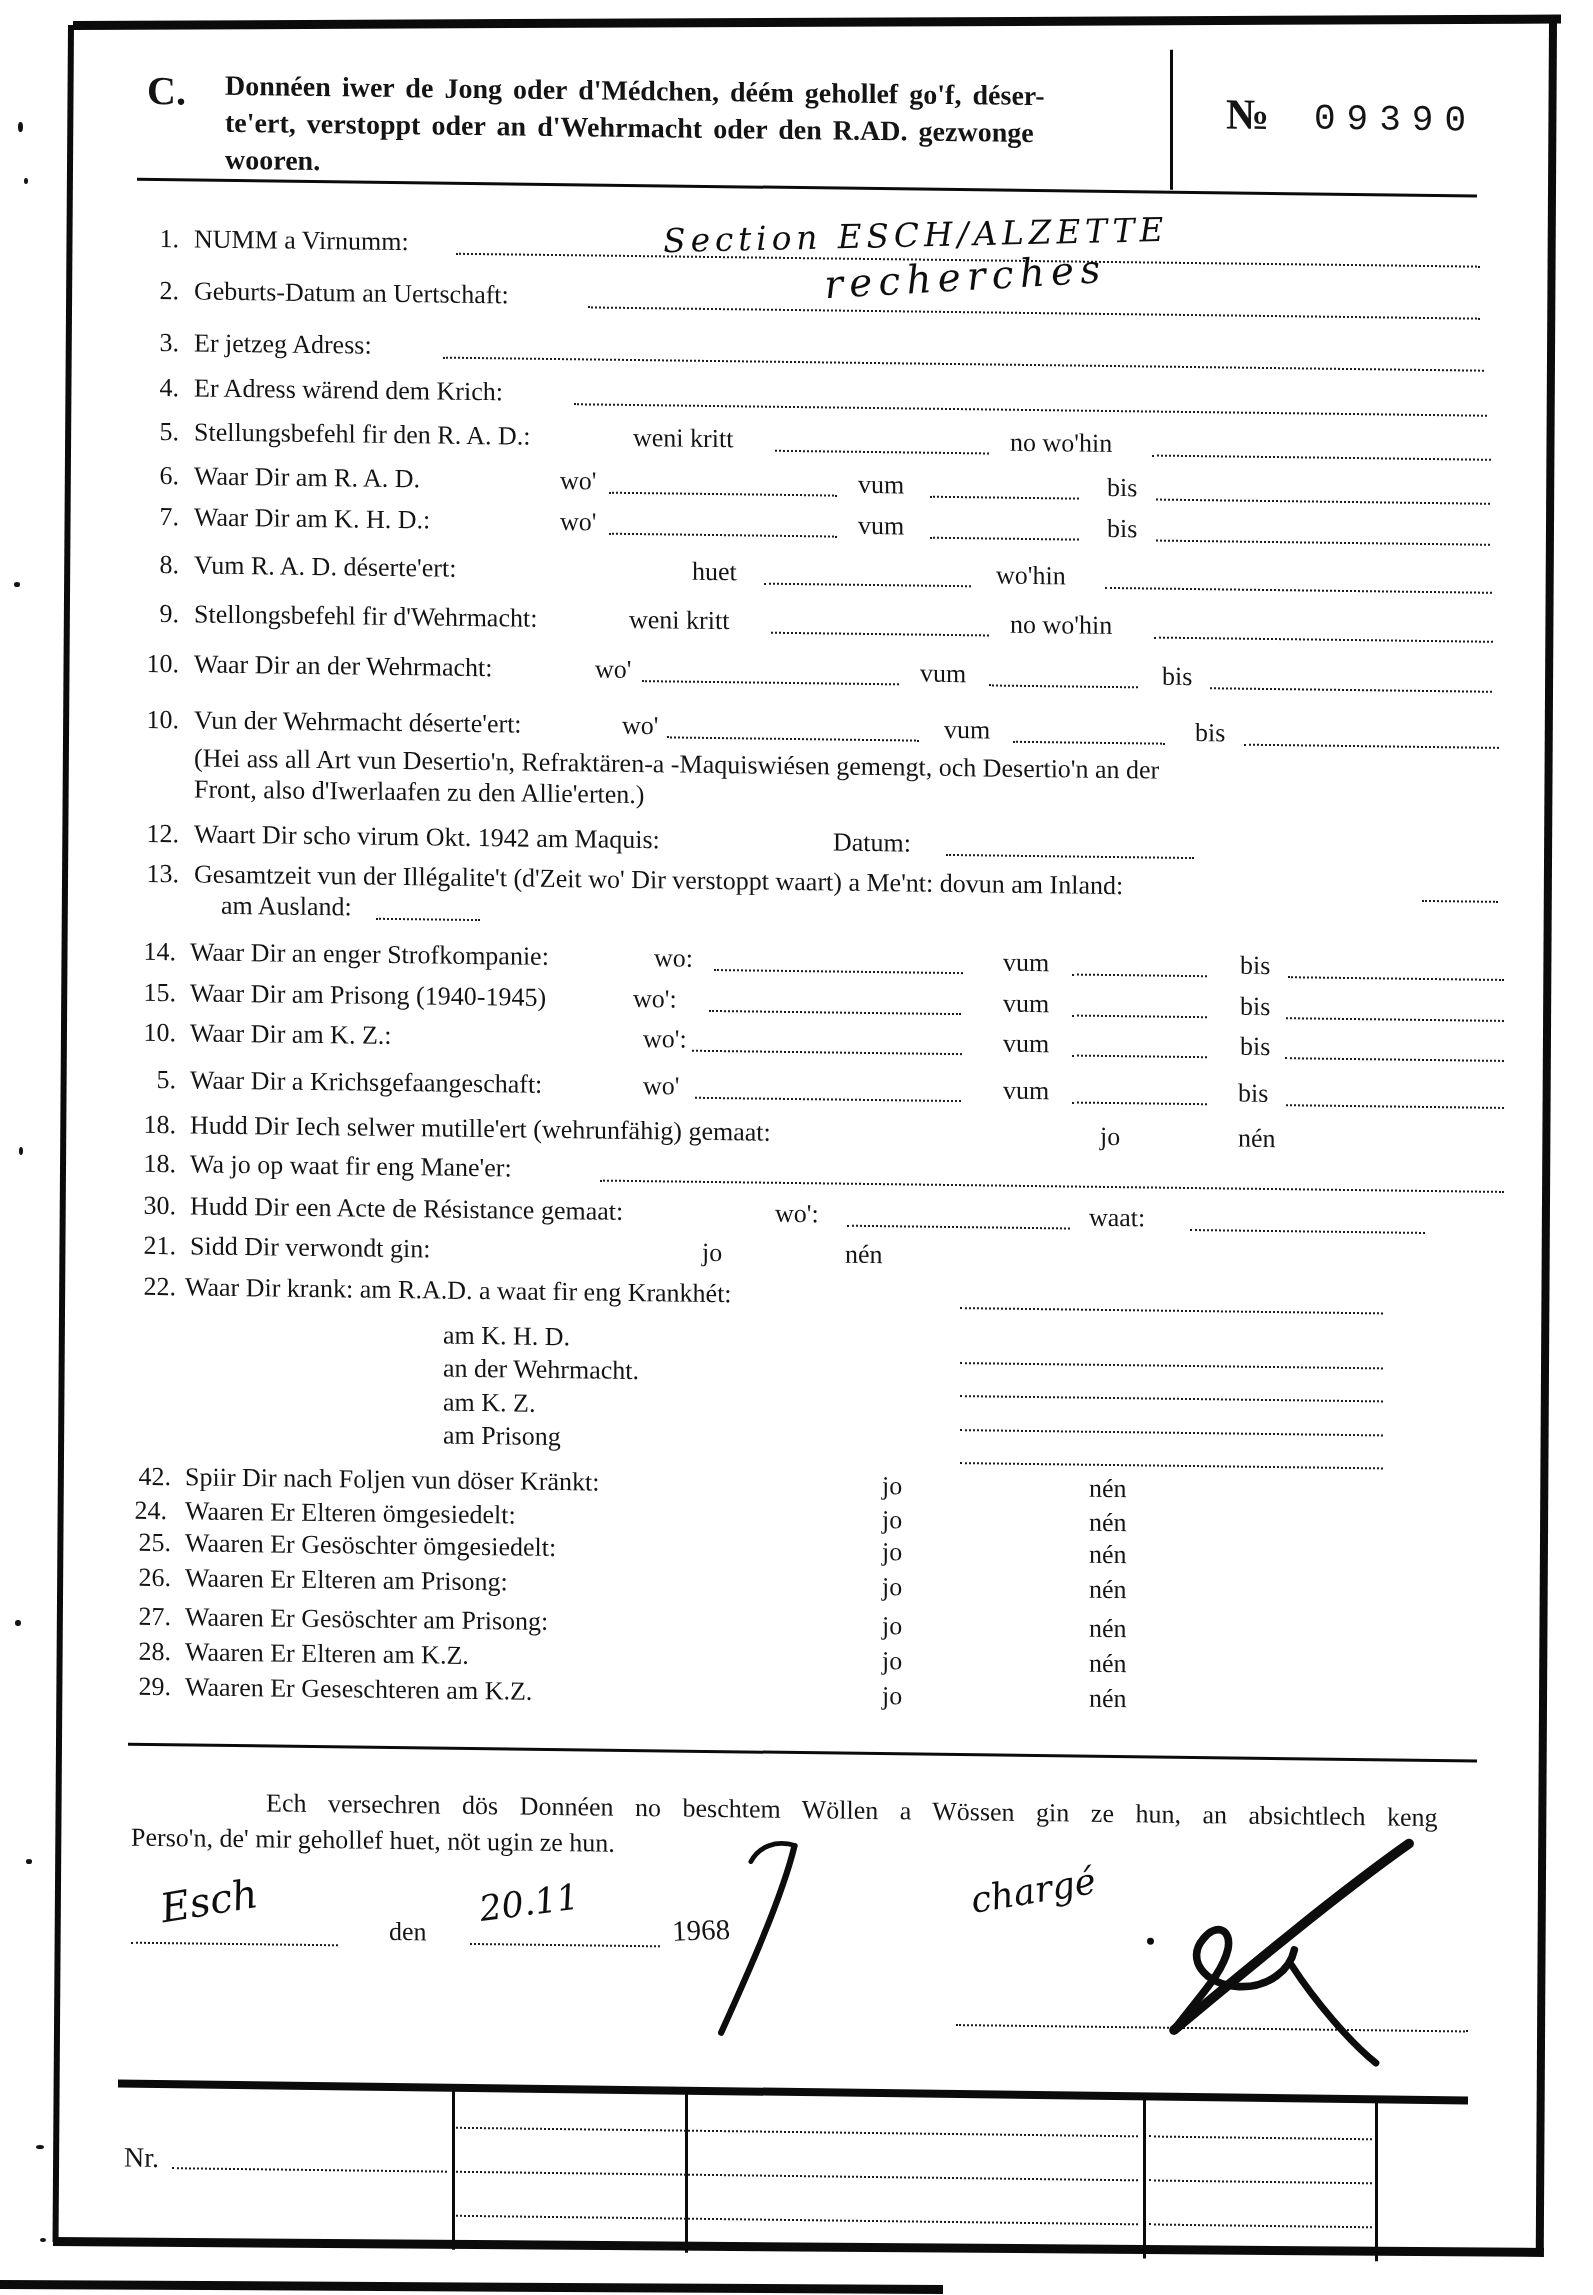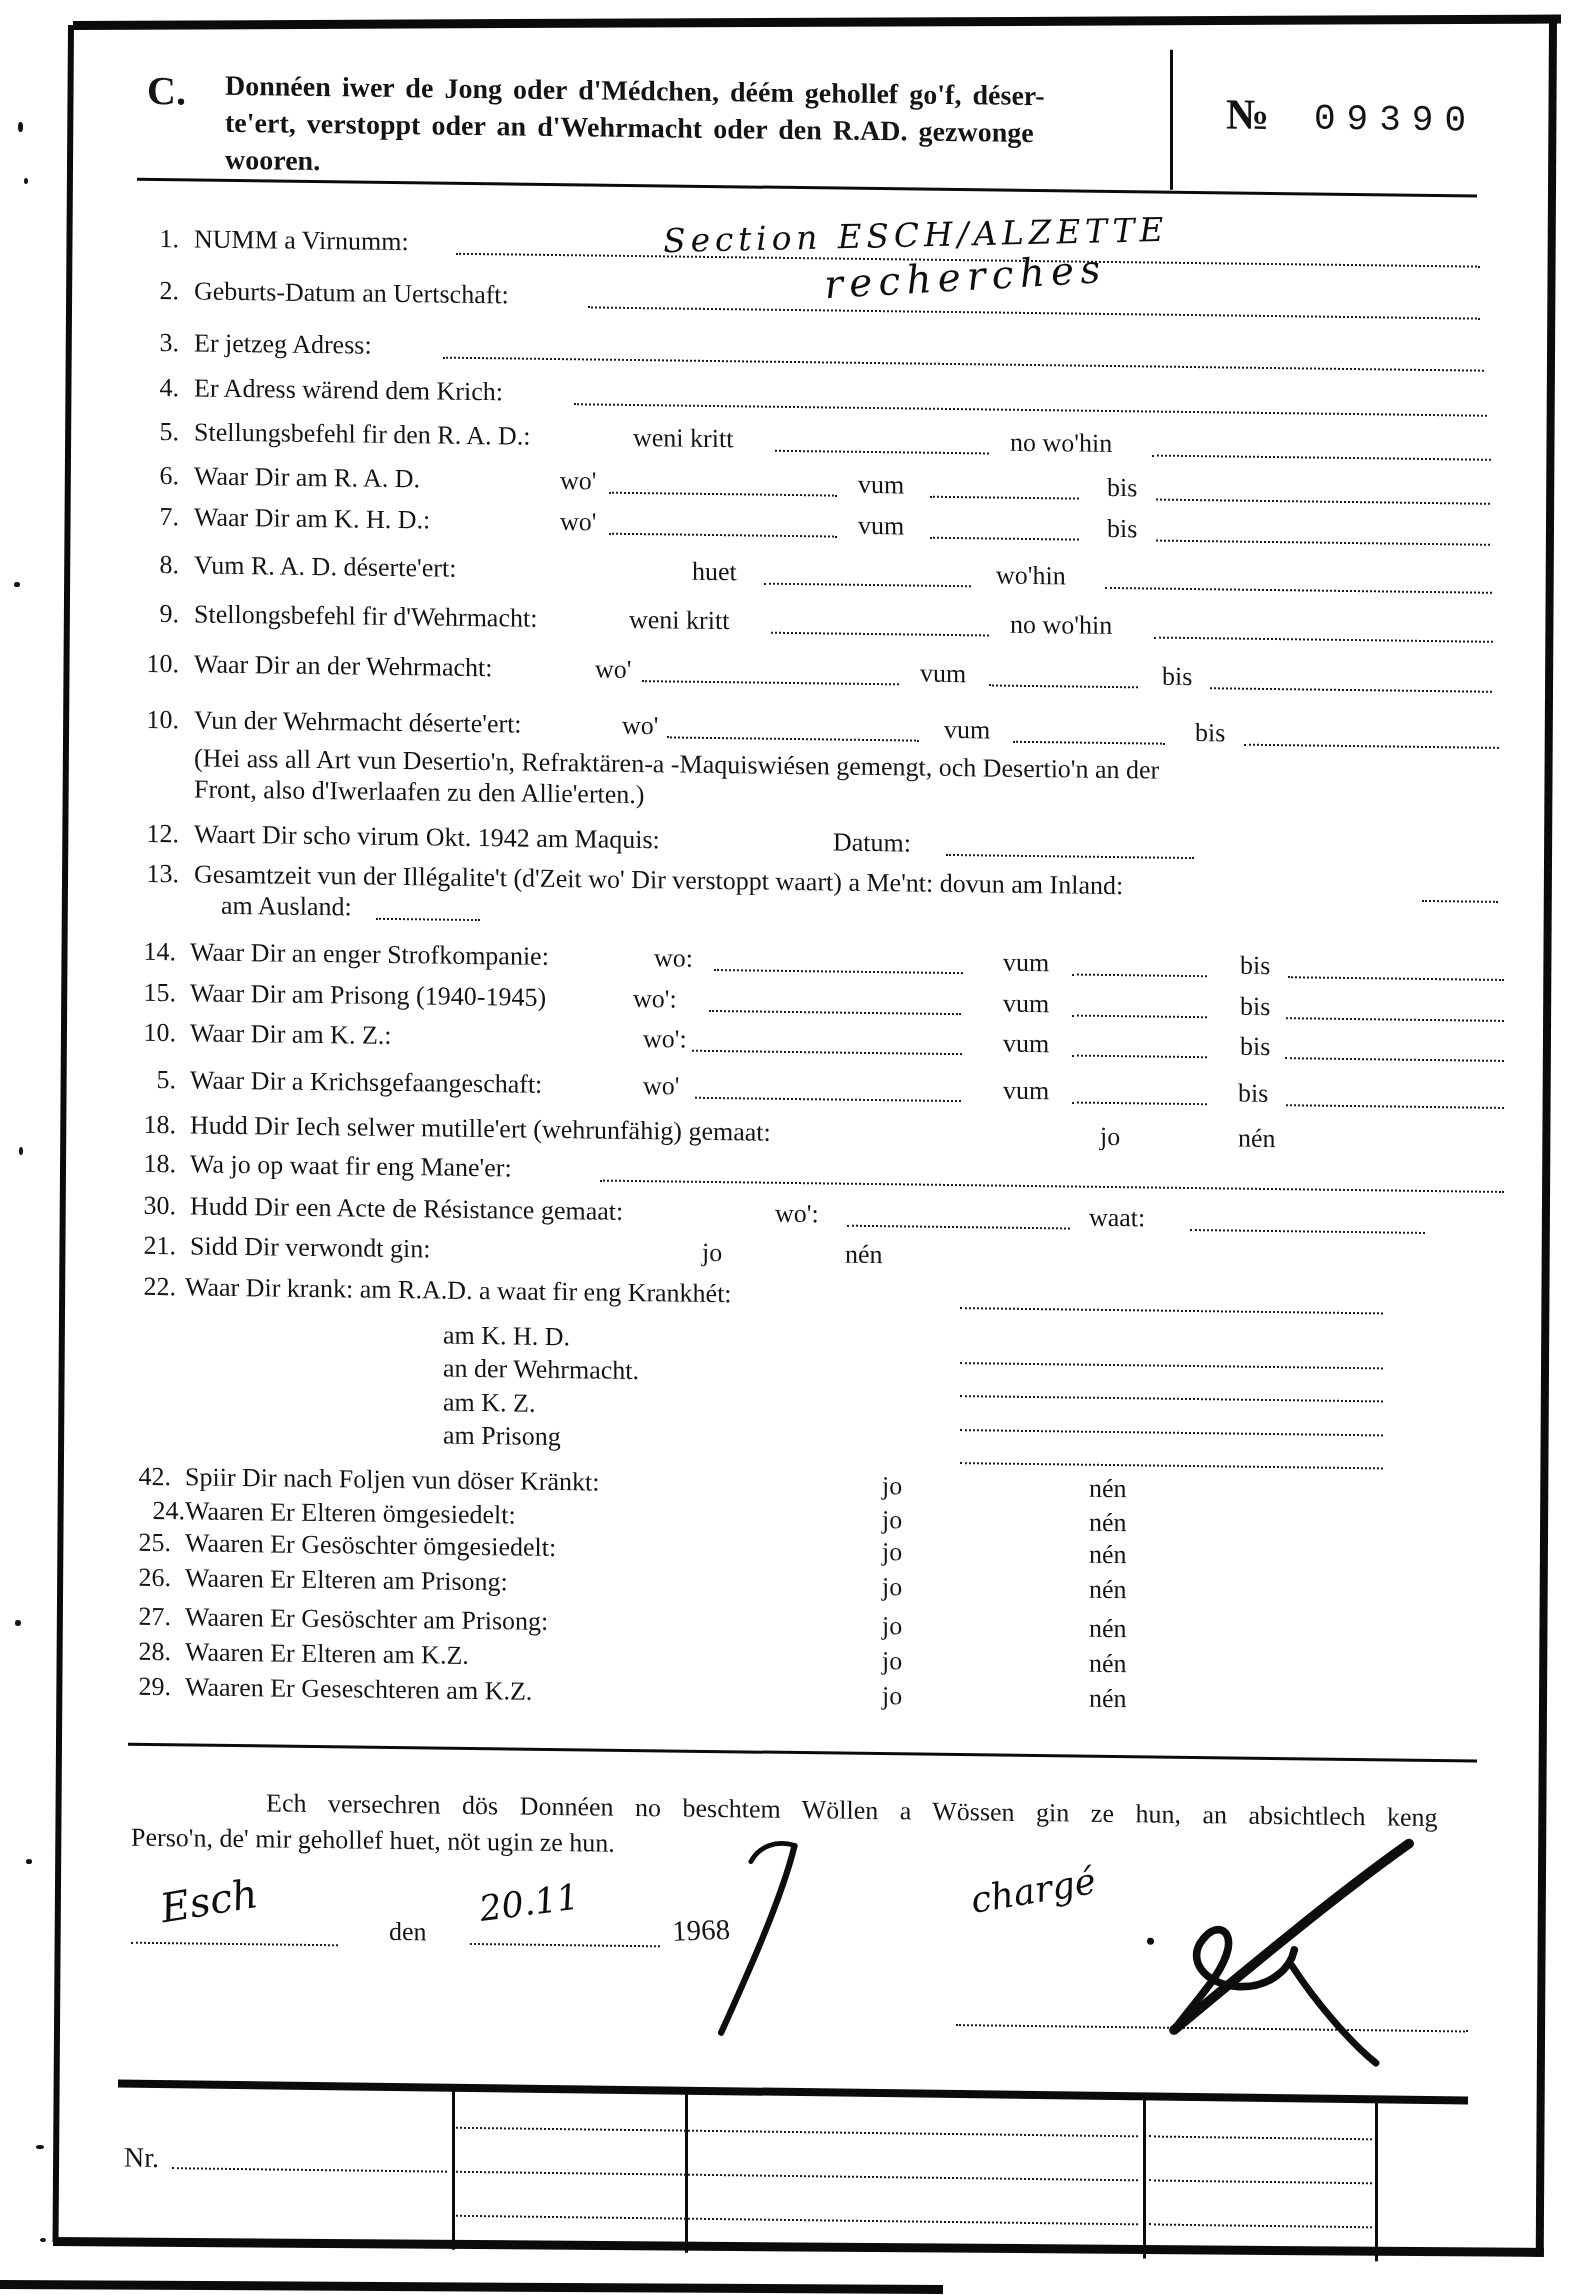--- a/index.html
+++ b/index.html
@@ -244,21 +244,21 @@
       <span class="l" style="left:443px">am Prisong</span>
       <span class="d" style="left:960px;width:423px;top:35px"></span>
     </div>
     <div class="row" style="top:1461px">
       <span class="n" style="left:123px">42.</span>
       <span class="l" style="left:185px">Spiir Dir nach Foljen vun döser Kränkt:</span>
       <span class="f" style="left:882px">jo</span>
       <span class="f" style="left:1089px">nén</span>
     </div>
     <div class="row" style="top:1495px">
-      <span class="n" style="left:137px">24.</span>
+      <span class="n" style="left:119px">24.</span>
       <span class="l" style="left:185px">Waaren Er Elteren ömgesiedelt:</span>
       <span class="f" style="left:882px">jo</span>
       <span class="f" style="left:1089px">nén</span>
     </div>
     <div class="row" style="top:1527px">
       <span class="n" style="left:123px">25.</span>
       <span class="l" style="left:185px">Waaren Er Gesöschter ömgesiedelt:</span>
       <span class="f" style="left:882px">jo</span>
       <span class="f" style="left:1089px">nén</span>
     </div>

